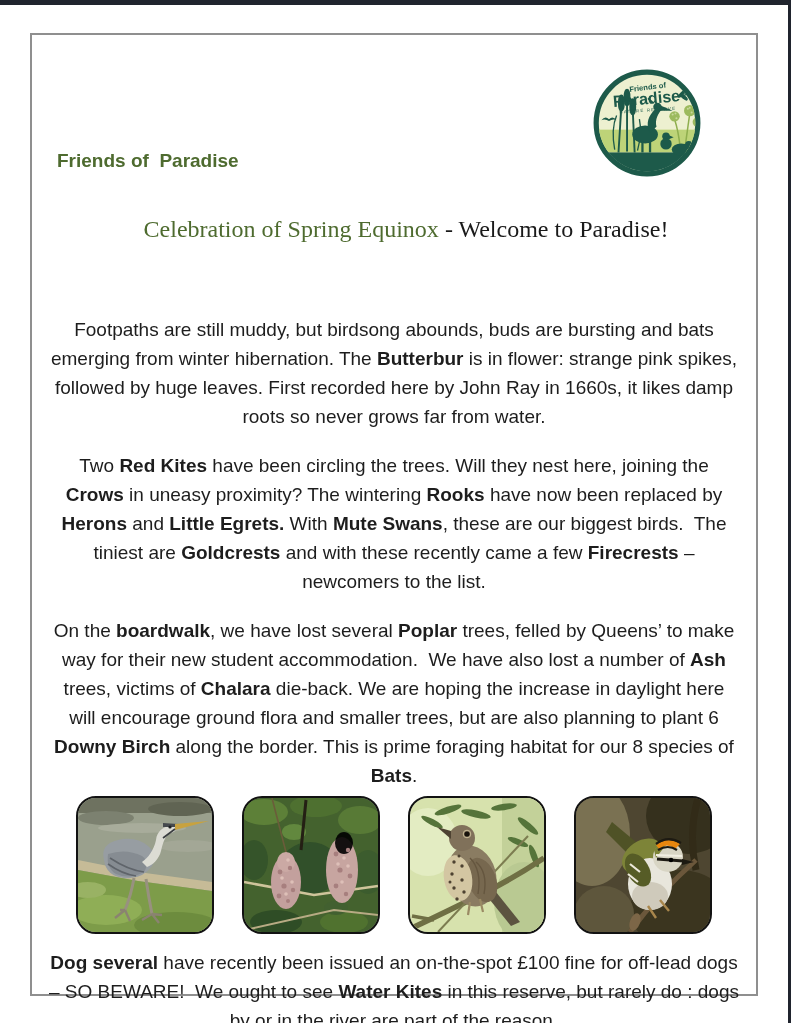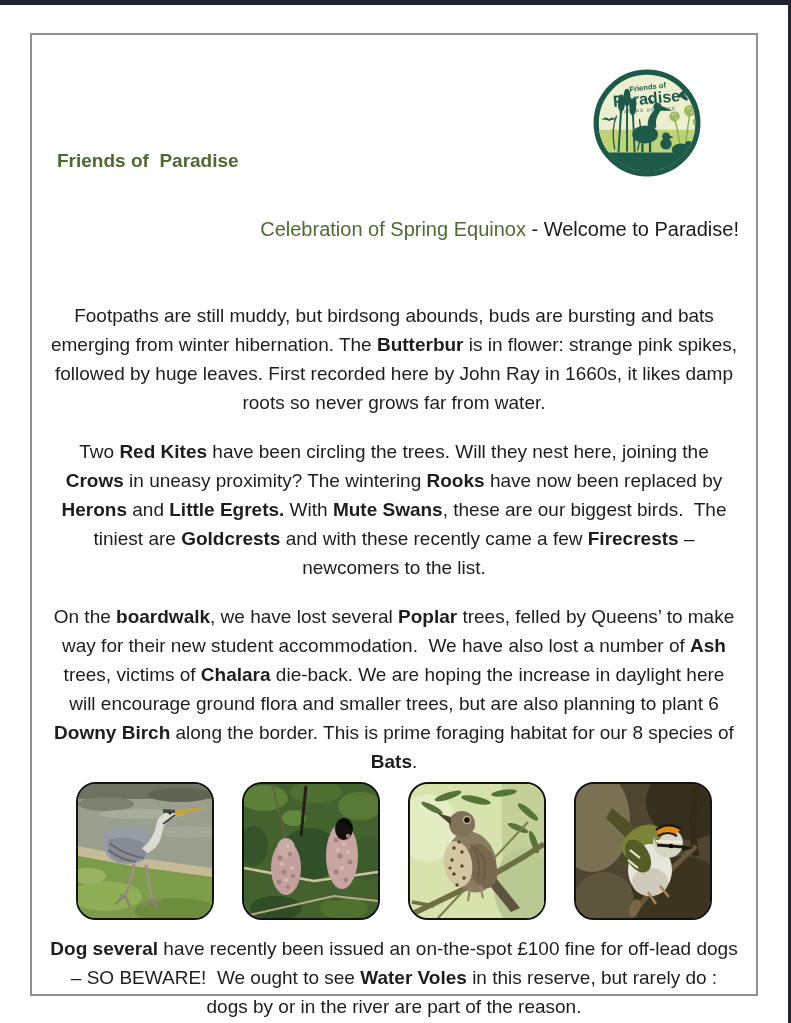--- a/index.html
+++ b/index.html
@@ -13,29 +13,29 @@
   .page{
     position:absolute;left:30px;top:33px;width:728px;height:963px;
     box-sizing:border-box;border:2px solid var(--page-border,#8f8f8f);background:#fff;
   }
   .logo{position:absolute;top:31px;right:52px;width:114px;height:114px;}
   .org-title{
     margin:111px 0 0 25px;font-size:19px;font-weight:bold;line-height:29px;
     color:var(--title-green,#4e6b2f);white-space:pre-wrap;
   }
   .subtitle{
-    margin:5px 17px 0;text-align:right;font-size:20px;line-height:33px;white-space:pre-wrap;
+    margin:5px 17px 0;text-align:center;font-size:24px;line-height:33px;white-space:pre-wrap;font-family:Liberation Serif, serif;
   }
   .subtitle .green{color:var(--title-green,#4e6b2f);}
   .subtitle .black{color:#1a1a1a;}
   .para{
     margin:20px 17px 0;text-align:center;font-size:19px;line-height:29px;
     white-space:pre-wrap;color:var(--body-text,#1d1d1d);
   }
-  .para.first{margin-top:22px;}
+  .para.first{margin-top:36px;}
   .para b{font-weight:bold;}
   .photo-row{
     margin:6px 17px 0;display:flex;justify-content:center;gap:28px;
   }
   .photo{
     margin:0;width:134px;height:134px;border:2.5px solid var(--photo-border,#121212);
     border-radius:20px;overflow:hidden;background:#777;flex:0 0 auto;
   }
   .photo svg{display:block;width:100%;height:100%;}
   .para.last{margin-top:14px;}
@@ -294,15 +294,15 @@
           <path d="M81 61 L107 63" stroke="#1d1a12" stroke-width="3"></path>
           <circle cx="95" cy="62" r="2.3" fill="#000000"></circle>
           <polygon points="106,61 118,64 106,67" fill="#1d1a12"></polygon>
           <path d="M72 108 L80 120 M84 102 L93 113" stroke="#a8864c" stroke-width="2.4" fill="none"></path>
         </g>
       </svg>
     </figure>
 
   </div>
 
-  <p class="para last"><b>Dog several</b><span> have recently been issued an on-the-spot £100 fine for off-lead dogs – SO BEWARE!  We ought to see </span><b>Water Voles</b><span> in this reserve, but rarely do : dogs by or in the river are part of the reason.</span></p>
+  <p class="para last"><b>Dog several</b><span> have recently been issued an on-the-spot £100 fine for off-lead dogs – SO BEWARE!  We ought to see </span><b>Water Kites</b><span> in this reserve, but rarely do : dogs by or in the river are part of the reason.</span></p>
 
 </div>
 
 </body></html>

